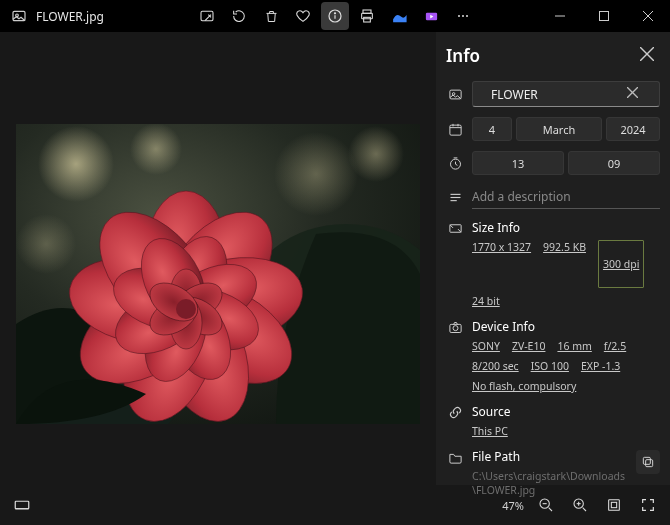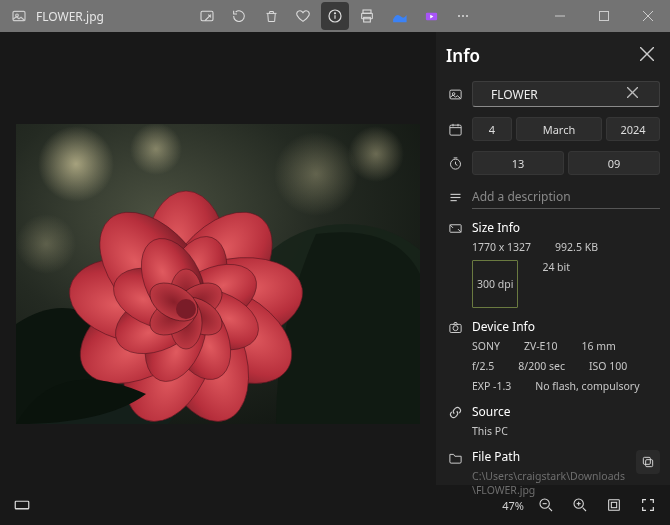--- a/index.html
+++ b/index.html
@@ -9,21 +9,21 @@
     font-family: "Segoe UI", system-ui, sans-serif;
     color:#e6e6e6;
     width:670px; height:525px;
     overflow:hidden;
     font-size:12px;
   }
   .titlebar {
     height:32px;
     display:flex;
     align-items:center;
-    background:#737373;
+    background:#000000;
     position:relative;
   }
   .app-icon {
     width:22px; height:22px;
     margin-left:8px; margin-right:6px;
     display:flex; align-items:center; justify-content:center;
   }
   .title {
     font-size:12px;
     color:#e6e6e6;
@@ -131,23 +131,24 @@
     font-size:12px;
     color:#888;
   }
 
   .section {
     display:flex; gap:8px;
   }
   .section .content { flex:1; }
   .section .content .label { font-size:12px; color:#fff; margin-bottom:4px; }
   .chips {
-    display:flex; flex-wrap:wrap; gap:6px 24px;
+    display:flex; flex-wrap:wrap; gap:6px 12px;
     font-size:10.5px;
     color:#c8c8c8;
+    text-decoration:underline;
   }
   .chip-box {
     border:1px solid #6a7a40;
     padding:16px 4px;
     border-radius:1px;
   }
   .path {
     font-size:10.5px;
     color:#6e6e6e;
     word-break:break-all;

